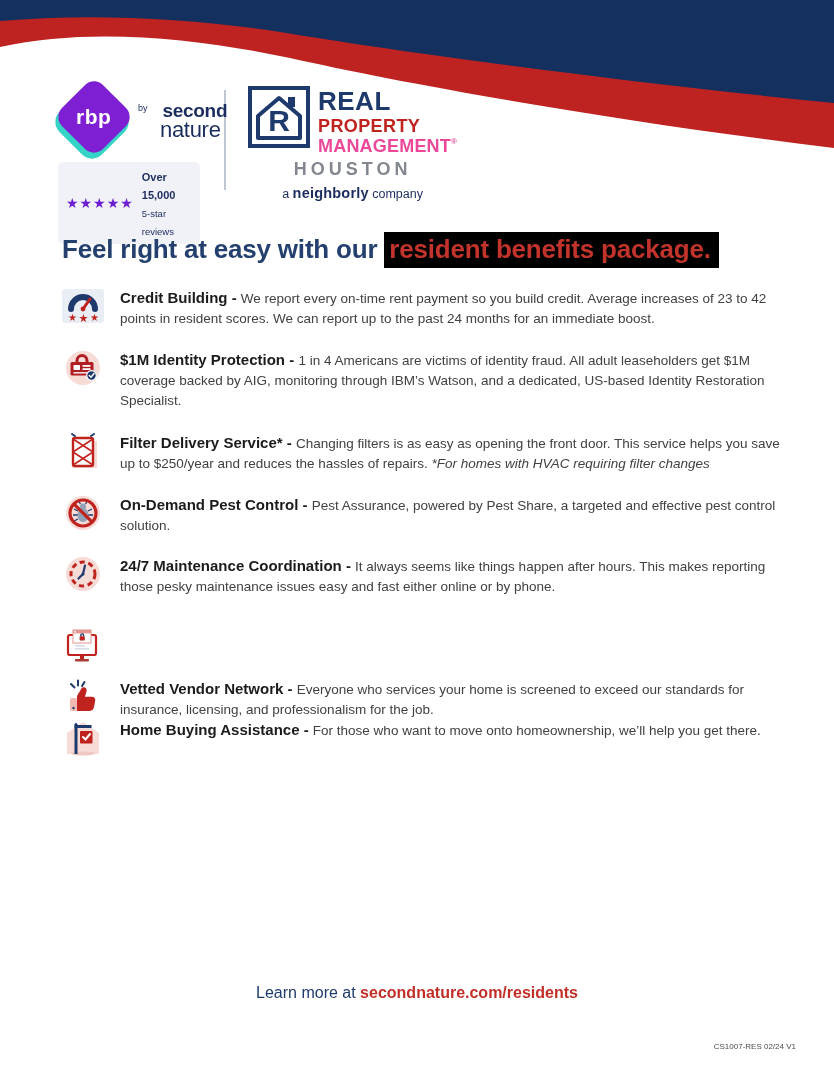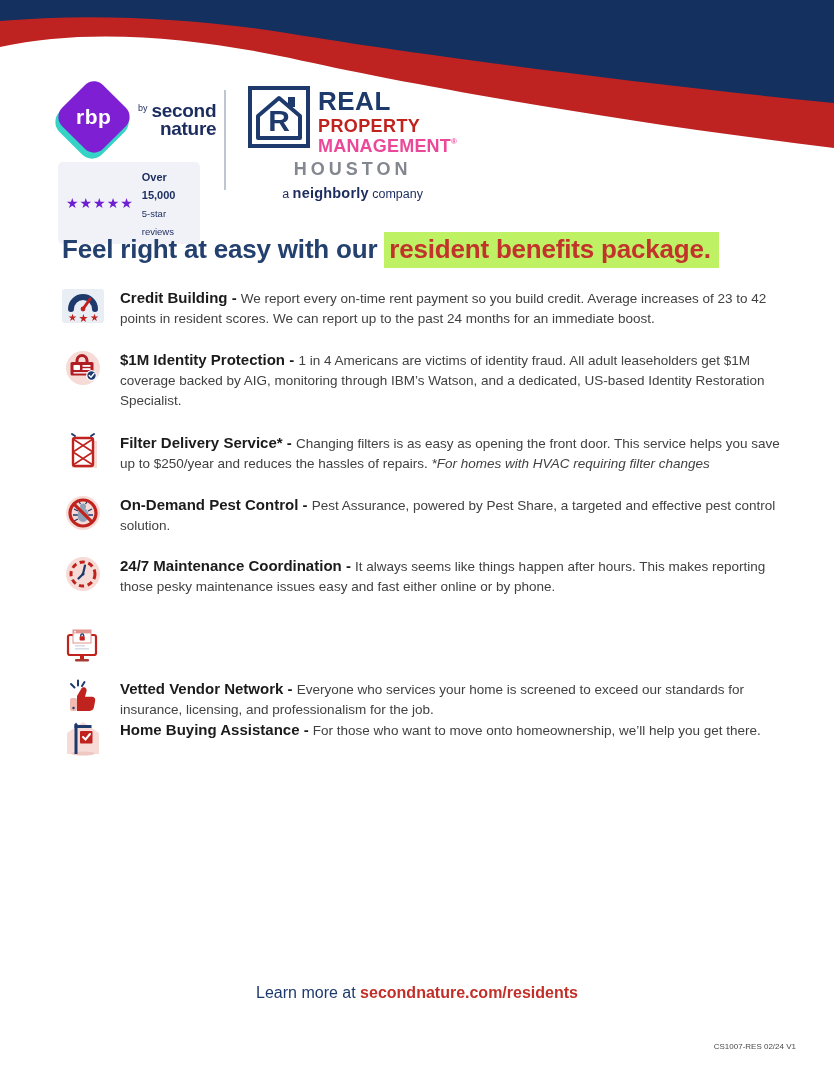--- a/index.html
+++ b/index.html
@@ -11,44 +11,44 @@
 
   
   .logo-row { position:absolute; top:86px; left:58px; display:flex; align-items:flex-start; z-index:2; }
   .rbp-block { position:relative; width:150px; height:112px; }
   .rbp-mark { position:absolute; top:0; left:2px; width:70px; height:72px; }
   .rbp-teal { position:absolute; top:6px; left:2px; width:60px; height:60px; background:#35D3C6; border-radius:14px; transform:rotate(45deg); }
   .rbp-indigo { position:absolute; top:-1px; left:22px; width:26px; height:26px; background:#5B2BD9; transform:rotate(45deg); border-radius:5px;}
   .rbp-purple { position:absolute; top:2px; left:5px; width:58px; height:58px; background:#7E1FD4; border-radius:13px; transform:rotate(45deg); display:flex; align-items:center; justify-content:center; }
   .rbp-purple span { transform:rotate(-45deg); color:#fff; font-weight:700; font-size:21px; letter-spacing:.5px; }
   .sn-text { position:absolute; left:80px; top:16px; color:#1B2C5E; line-height:.92; text-align:left; }
-  .sn-by { font-size:9px; font-weight:400; vertical-align:6px; margin-right:4px; }
+  .sn-by { font-size:9px; font-weight:400; vertical-align:6px; margin-right:15px; }
   .sn1 { font-size:19px; font-weight:700; letter-spacing:-.3px; }
-  .sn2 { display:block; font-size:19px; font-weight:700; letter-spacing:-.3px; margin-left:22px; }
+  .sn2 { display:block; font-size:22px; font-weight:400; letter-spacing:-.3px; margin-left:22px; }
   .review-badge { position:absolute; left:0; top:76px; width:142px; display:flex; align-items:center; gap:8px; background:#F1F2F8; border-radius:5px; padding:5px 8px; }
   .stars { color:#6D1FD1; font-size:14px; letter-spacing:1px; font-family:"DejaVu Sans", sans-serif; line-height:1; }
   .review-lines { color:#1B2C5E; }
   .review-l1 { font-size:11px; font-weight:700; }
   .review-l2 { font-size:9.5px; }
   .logo-divider { width:2px; height:100px; background:#BFC6D2; margin:4px 22px 0 16px; }
   .rpm-block { display:flex; flex-direction:column; }
   .rpm-top { display:flex; gap:8px; }
   .rpm-textcol { display:flex; flex-direction:column; line-height:1; padding-top:2px; }
   .rpm-real { color:#1E3A6D; font-weight:700; font-size:26px; letter-spacing:.5px; }
   .rpm-prop { color:#C0231E; font-weight:700; font-size:18px; margin-top:3px; letter-spacing:.4px; }
   .rpm-mgmt { color:#ec4899; font-weight:700; font-size:18px; margin-top:2px; letter-spacing:.2px; }
   .rpm-reg { font-size:8px; vertical-align:8px; }
   .rpm-city { color:#83878F; font-weight:700; font-size:18px; letter-spacing:4px; text-align:center; margin-top:4px; }
   .rpm-tag { color:#1B2C5E; font-size:12.5px; text-align:center; margin-top:5px; }
   .rpm-tag b { font-size:14.5px; letter-spacing:.2px; }
 
   
   .headline { position:absolute; left:62px; top:234px; font-size:26px; font-weight:700; z-index:2; white-space:nowrap; letter-spacing:-.2px;}
   .headline .h-navy { color:#23406F; }
-  .headline .h-red { color:#C2332C; background:#bef264; padding:2px 8px 4px 5px; }
+  .headline .h-red { color:#C2332C; background:#000000; padding:2px 8px 4px 5px; }
 
   
   .benefits { position:absolute; left:60px; top:288px; width:730px; z-index:2; }
   .benefit { display:flex; align-items:flex-start; gap:14px; }
   .icon { flex:0 0 46px; display:flex; justify-content:center; margin-top:-2px; }
   .btext { width:705px; font-size:13.5px; color:#414141; line-height:20px; }
   .btext b { font-size:15px; color:#1B1B1B; }
   .btext i { color:#414141; }
   .g1{margin-bottom:21px}.g2{margin-bottom:22px}.g3{margin-bottom:21px}.g4{margin-bottom:20px}
   .g5{margin-bottom:30px}.g6{margin-bottom:14px}.g7{}

